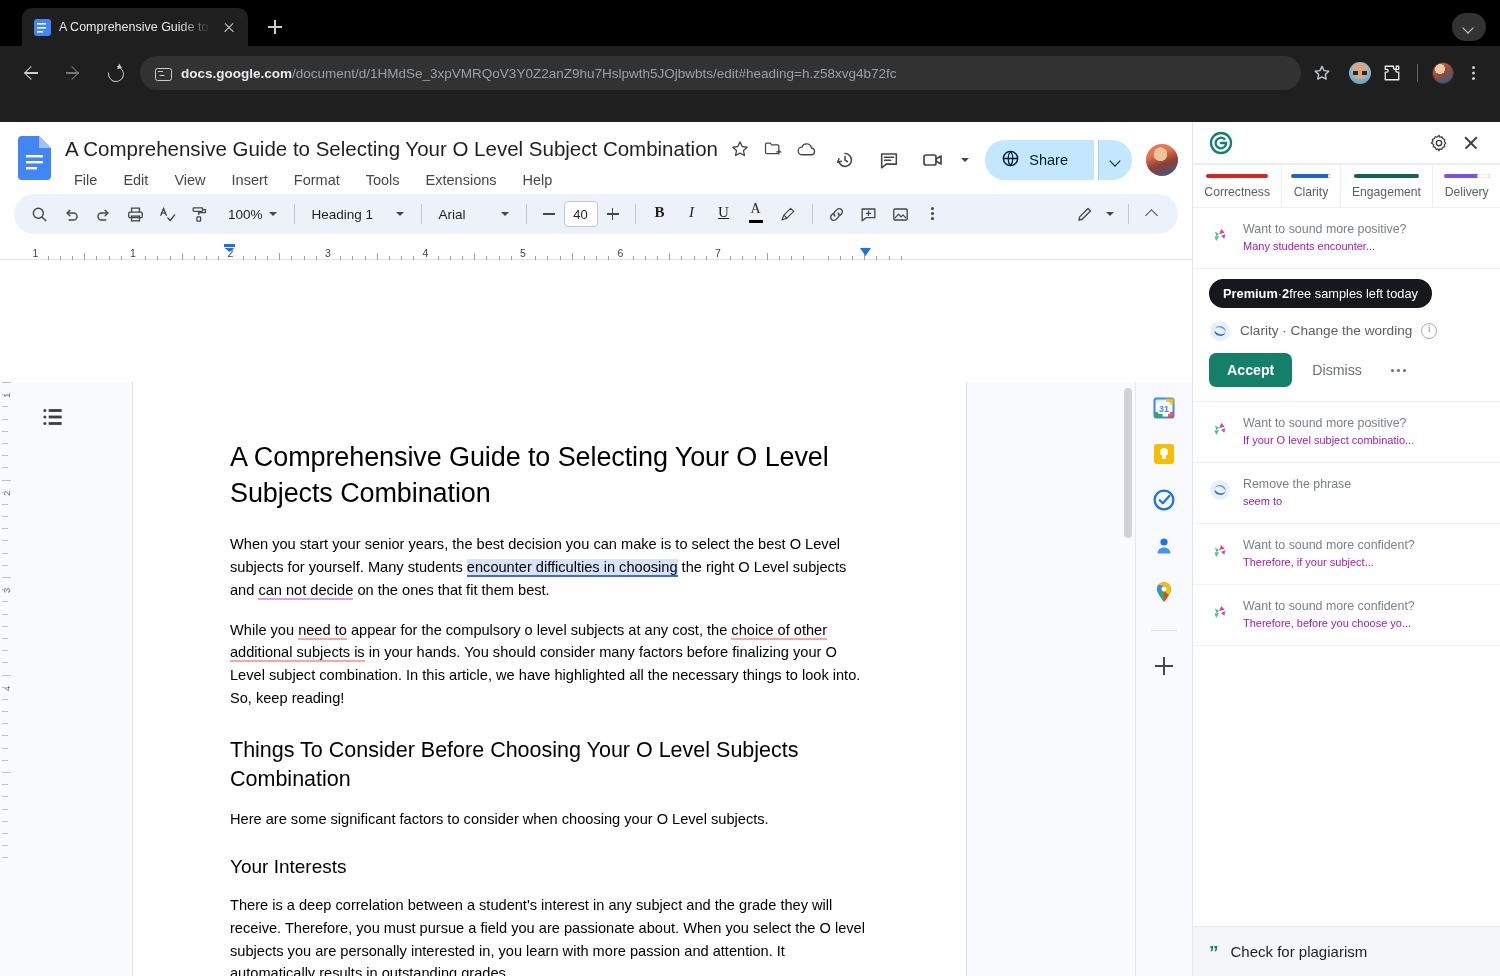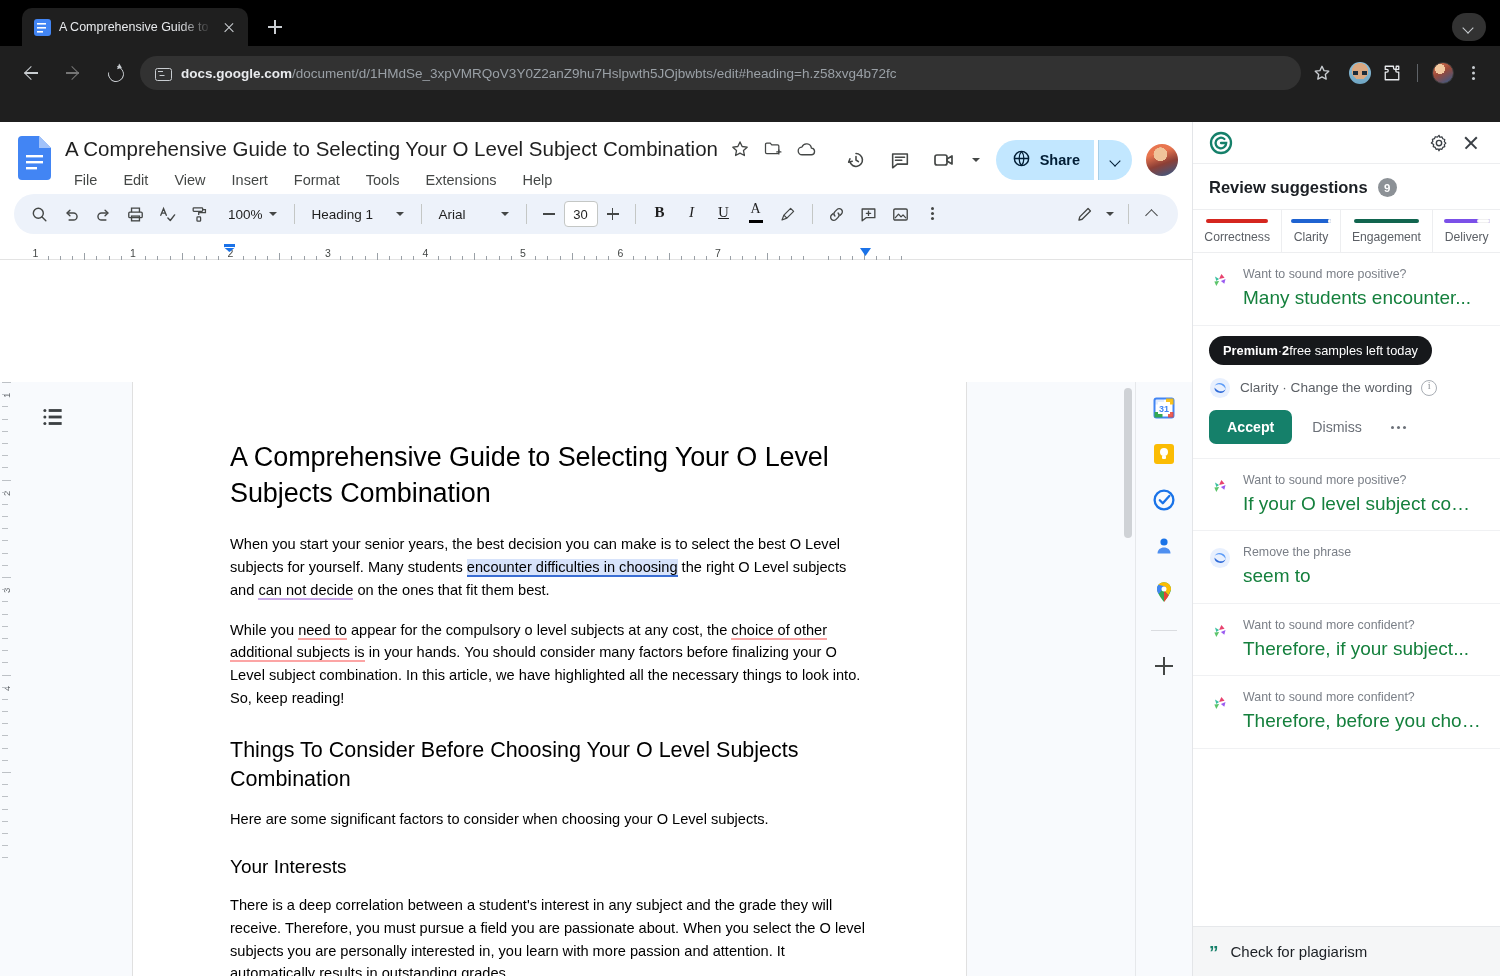--- a/index.html
+++ b/index.html
@@ -139,22 +139,22 @@
   .hdr-ic{ width:21px;height:21px;position:relative;cursor:pointer;flex:0 0 auto;}
   .menubar{ display:flex; gap:8px; margin-top:5px; }
   .menu-item{
     font-size:14.5px; color:#444746; padding:3px 9px; border-radius:4px; cursor:pointer; white-space:nowrap;
   }
 
   .hdr-right{ display:flex; align-items:center; gap:4px; margin-top:6px; padding-right:4px;}
   .circ-btn{ width:40px;height:40px;border-radius:50%;position:relative;cursor:pointer;flex:0 0 auto;}
   .share-btn{
     height:40px; background:#c2e7ff; border-radius:20px 0 0 20px;
-    display:flex;align-items:center;gap:9px;padding:0 14px 0 16px;cursor:pointer;margin-left:8px;
-    font-size:14.5px;color:#001d35; font-weight:700;
+    display:flex;align-items:center;gap:9px;padding:0 26px 0 16px;cursor:pointer;margin-left:8px;
+    font-size:14.5px;color:#001d35; font-weight:400;
   }
   .share-split{
     height:40px;width:34px;background:#c2e7ff;border-radius:0 20px 20px 0;position:relative;cursor:pointer;
     border-left:1px solid #a7cfe8;
   }
   .share-split::after{
     content:"";position:absolute;left:12px;top:17px;width:7px;height:7px;
     border-left:1.6px solid #001d35;border-bottom:1.6px solid #001d35;transform:rotate(-45deg);
   }
   .avatar-big{
@@ -302,21 +302,21 @@
   .gs-tab-label{ font-size:12.2px; color:#5c6066; white-space:nowrap; }
 
   .gs-list{ flex:1 1 auto; overflow:hidden; }
   .gcard{
     display:flex; gap:12px; padding:13px 16px; border-bottom:1px solid #f0f1f3; cursor:pointer;
     align-items:flex-start;
   }
   .gc-icon{ width:22px;height:22px;flex:0 0 auto;margin-top:3px; position:relative;}
   .gc-body{ flex:1 1 auto; min-width:0; }
   .gc-kicker{ font-size:12.4px; color:#7a7f87; line-height:1.45; }
-  .gc-text{ font-size:19px; color:#15803d; line-height:1.45; white-space:nowrap; overflow:hidden; text-overflow:ellipsis;}
+  .gc-text{ font-size:11px; color:#a21caf; line-height:1.45; white-space:nowrap; overflow:hidden; text-overflow:ellipsis;}
 
   .gexp{ padding:10px 16px 14px; border-bottom:1px solid #f0f1f3; }
   .premium-pill{
     display:inline-flex;align-items:center; background:#16181b; color:#fff;
     border-radius:16px; padding:7px 14px; font-size:12.8px; margin-bottom:12px; cursor:pointer;
   }
   .premium-pill b{font-weight:700;}
   .premium-pill .pm-light{font-weight:400;}
   .gexp-head{ display:flex;align-items:center;gap:9px;margin-bottom:11px;}
   .gexp-cat{ font-size:13.6px;color:#5c6066;}
@@ -523,21 +523,21 @@
           <span style="flex:1 1 auto">Heading 1</span>
           <span class="caret"></span>
         </div>
         <div class="tb-sep"></div>
         <div class="tb-drop fontbox">
           <span style="flex:1 1 auto">Arial</span>
           <span class="caret"></span>
         </div>
         <div class="tb-sep"></div>
         <div class="fs-btn minus"></div>
-        <div class="fs-box">30</div>
+        <div class="fs-box">40</div>
         <div class="fs-btn plus"></div>
         <div class="tb-sep"></div>
         <div class="tb-ic">
           <span style="position:absolute;left:0;right:0;top:5px;text-align:center;font-size:15px;font-weight:700;color:#1f1f1f;font-family:'Liberation Serif',serif">B</span>
         </div>
         <div class="tb-ic">
           <span style="position:absolute;left:0;right:0;top:5px;text-align:center;font-size:15px;font-style:italic;color:#1f1f1f;font-family:'Liberation Serif',serif">I</span>
         </div>
         <div class="tb-ic">
           <span style="position:absolute;left:0;right:0;top:5px;text-align:center;font-size:15px;text-decoration:underline;color:#1f1f1f;font-family:'Liberation Serif',serif">U</span>
@@ -806,24 +806,20 @@
         <div class="gs-top-spacer"></div>
         <div class="gs-ic">
           <svg width="20" height="20" viewBox="0 0 24 24" style="position:absolute;left:3px;top:3px">
               <circle cx="12" cy="12" r="3.2" fill="none" stroke="#3a3f45" stroke-width="1.7"></circle>
               <path d="M12 2.8l1 2.3 2.5-.5 1 2.3 2.4.9-.5 2.5 1.8 1.8-1.8 1.8.5 2.5-2.4.9-1 2.3-2.5-.5-1 2.3-1-2.3-2.5.5-1-2.3-2.4-.9.5-2.5L2.8 12l1.8-1.8-.5-2.5 2.4-.9 1-2.3 2.5.5z" fill="none" stroke="#3a3f45" stroke-width="1.5" stroke-linejoin="round"></path>
             </svg>
         </div>
         <div class="gs-ic close"></div>
       </div>
 
-      <div class="gs-title-row">
-        <div class="gs-title">Review suggestions</div>
-        <div class="gs-count">9</div>
-      </div>
 
       <div class="gs-tabs">
         <div class="gs-tab">
           <div class="gs-bar" id="bar-0" style="background: rgb(213, 38, 31);"></div>
           <div class="gs-tab-label">Correctness</div>
         </div>
         <div class="gs-tab">
           <div class="gs-bar" id="bar-1" style="background: rgb(31, 99, 209);">
               <div class="gs-bar-gap" style="width: 8%;"></div>
             </div>

